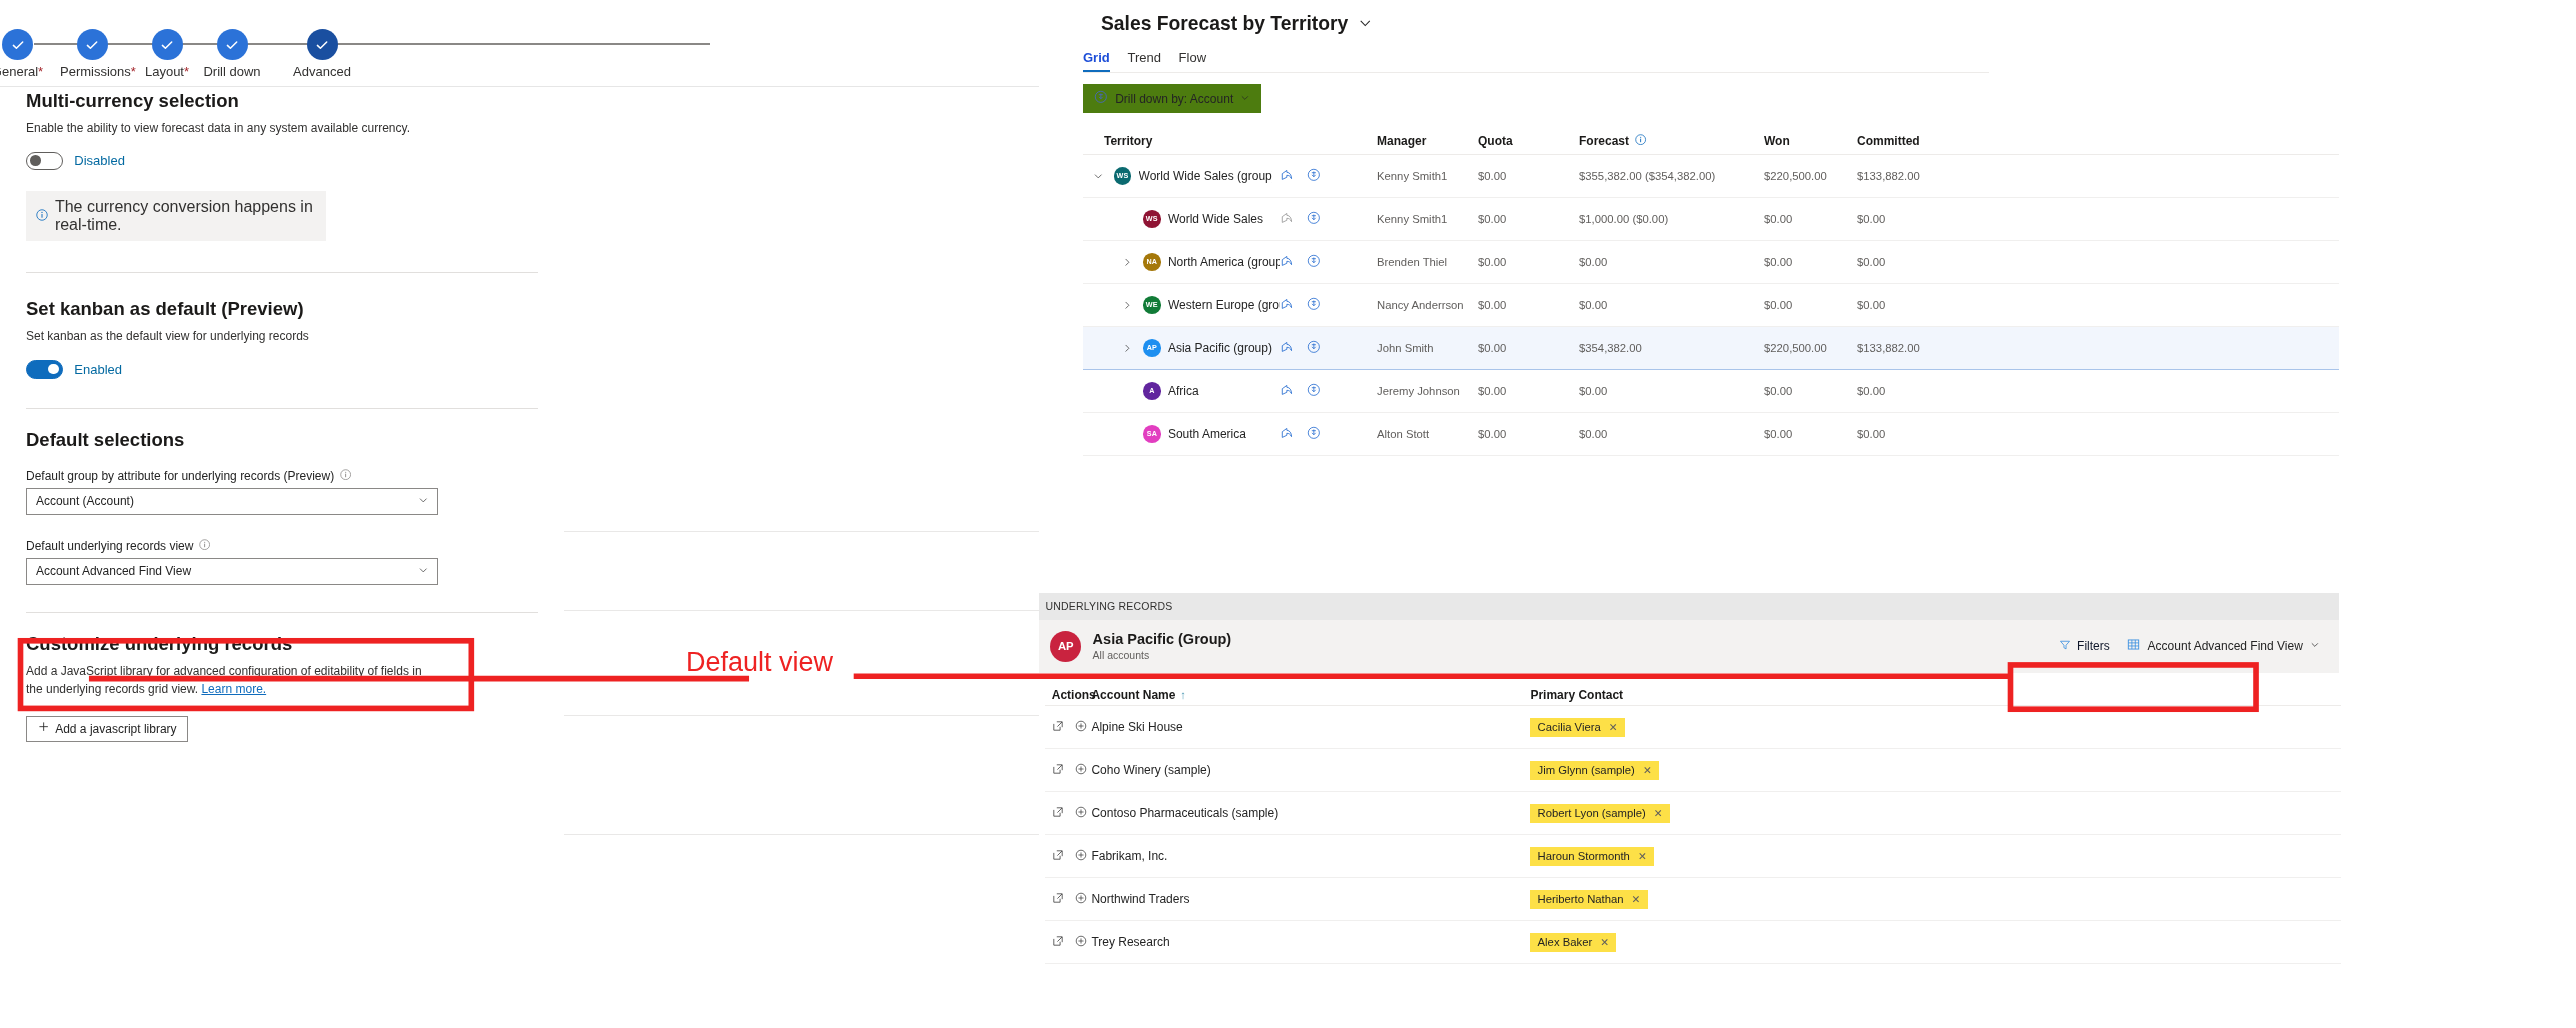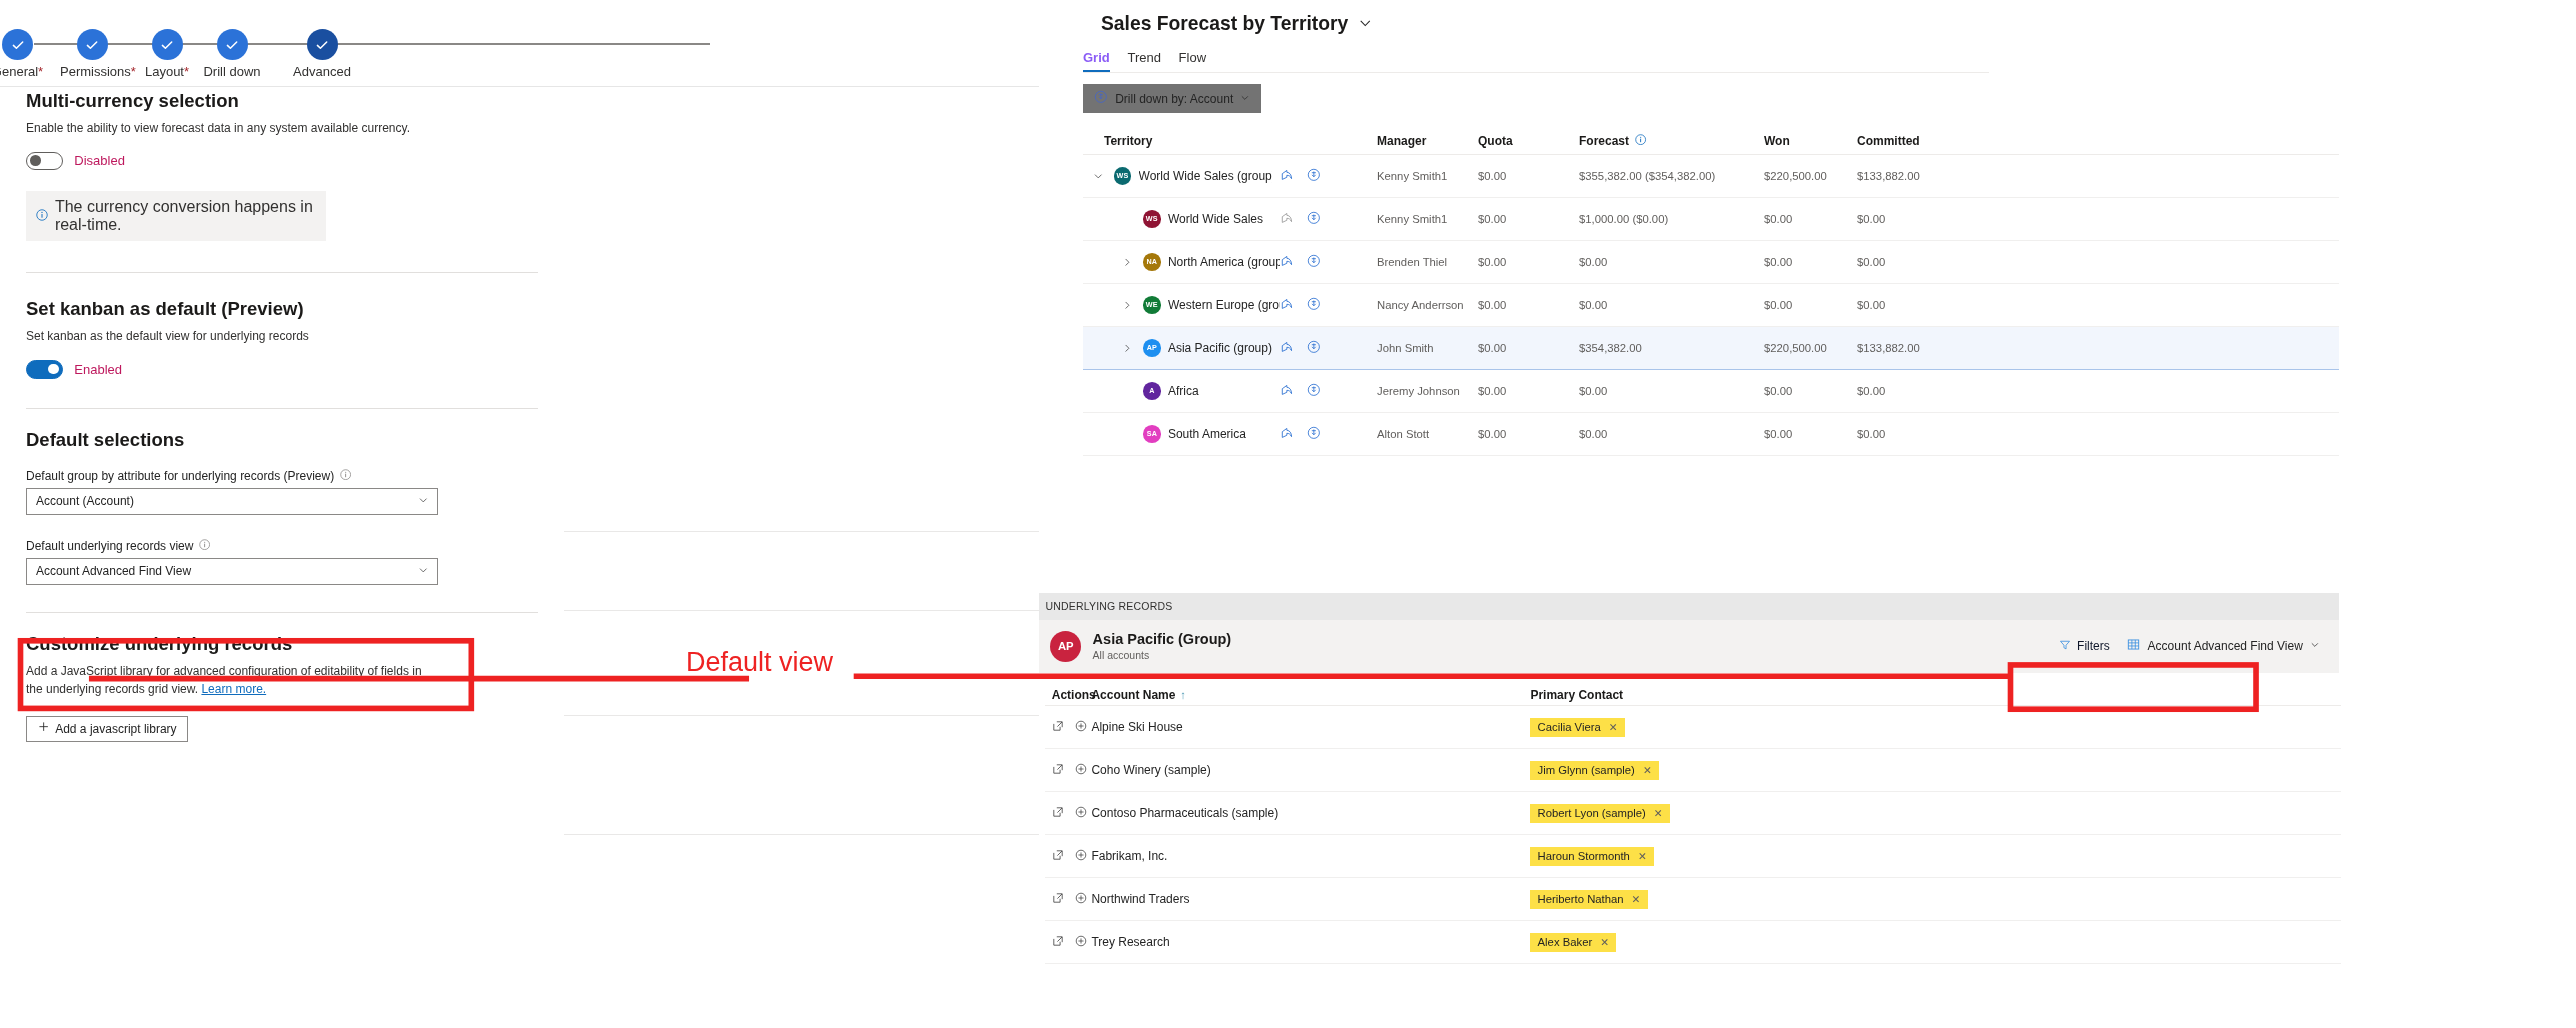--- a/index.html
+++ b/index.html
@@ -51,21 +51,21 @@
   .toggle {
     width:37px; height:18.5px; border-radius:9.7px; border:1.2px solid #605e5c;
     background:#fff; position:relative; flex:none; cursor:pointer;
   }
   .toggle .knob {
     position:absolute; width:10.5px; height:10.5px; border-radius:50%;
     background:#605e5c; top:2.4px; left:3.2px;
   }
   .toggle.on { background:#0f6cbd; border-color:#0f6cbd; }
   .toggle.on .knob { background:#fff; left:21px; }
-  .toggle-label { font-size:13px; color:#be185d; }
+  .toggle-label { font-size:13px; color:#0369a1; }
 
   .infobar {
     margin-top:21px; background:#f3f2f1; padding:7.2px 9.7px;
     display:flex; align-items:center; gap:7.2px; width:300px;
   }
   .infobar .txt { font-size:16px; color:#323130; }
 
   .hr { height:0.8px; background:#e1dfdd; margin:27px 0 0 0; }
 
   .field-label {
@@ -105,27 +105,27 @@
   }
   #fc-header { padding:13px 0 0 44px; }
   .fc-title {
     font-size:19.3px; font-weight:600; color:#1b1a19;
     display:flex; align-items:center; gap:9.7px;margin-left:18px;
   }
   .fc-tabs { display:flex; gap:17.7px; margin-top:14.5px; border-bottom:0.8px solid #edebe9; width:906px;}
   .fc-tab {
     font-size:13px; color:#323130; padding-bottom:7.2px; cursor:pointer; position:relative;
   }
-  .fc-tab.active { font-weight:600; color:#8b5cf6; }
+  .fc-tab.active { font-weight:600; color:#1d4ed8; }
   .fc-tab.active::after {
     content:""; position:absolute; left:0; right:0; bottom:-0.8px; height:2.4px; background:#0f6cbd;
   }
   .drill-btn {
     margin:11.3px 0 0 0; display:inline-flex; align-items:center; gap:7.2px;
-    background:#737373; padding:6.4px 11.3px; font-size:12px; color:#242424; cursor:pointer;
+    background:#4d7c0f; padding:6.4px 11.3px; font-size:12px; color:#242424; cursor:pointer;
   }
 
   
   #fc-grid { margin-left:44px; width:1256px; }
   .g-head { display:flex; align-items:center; height:27px; border-bottom:0.8px solid #edebe9; }
   .g-head div { font-size:12px; font-weight:600; color:#1b1a19; display:flex; align-items:center; gap:6.4px;}
   .g-row { display:flex; align-items:center; height:43px; border-bottom:0.8px solid #f0efee; }
   .g-row.selected { background:#f2f6fd; border-bottom:0.8px solid #a9c4ea; }
   .c-terr { width:197px; display:flex; align-items:center; }
   .c-act  { width:97px; display:flex; align-items:center; gap:13px; }

